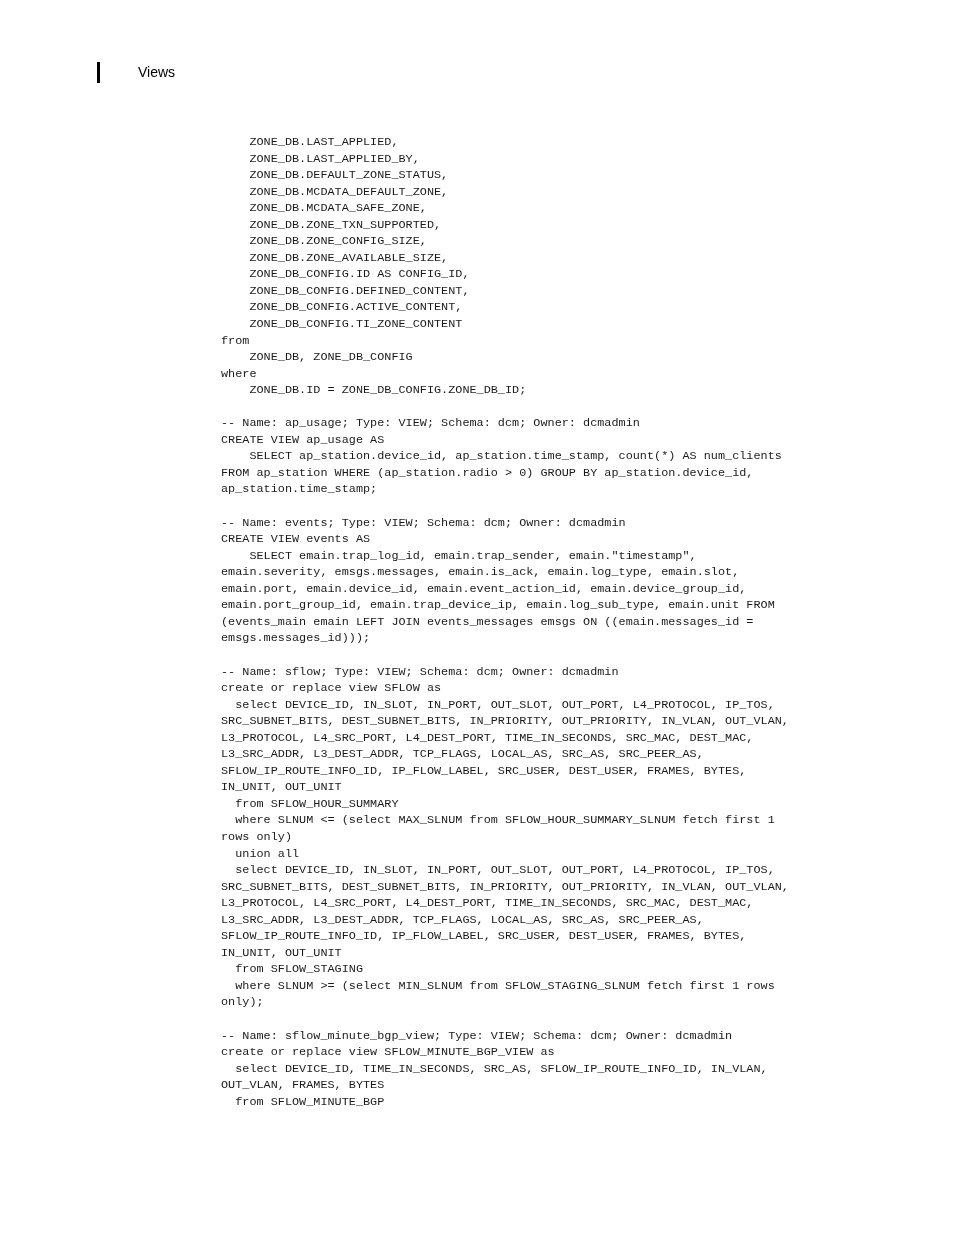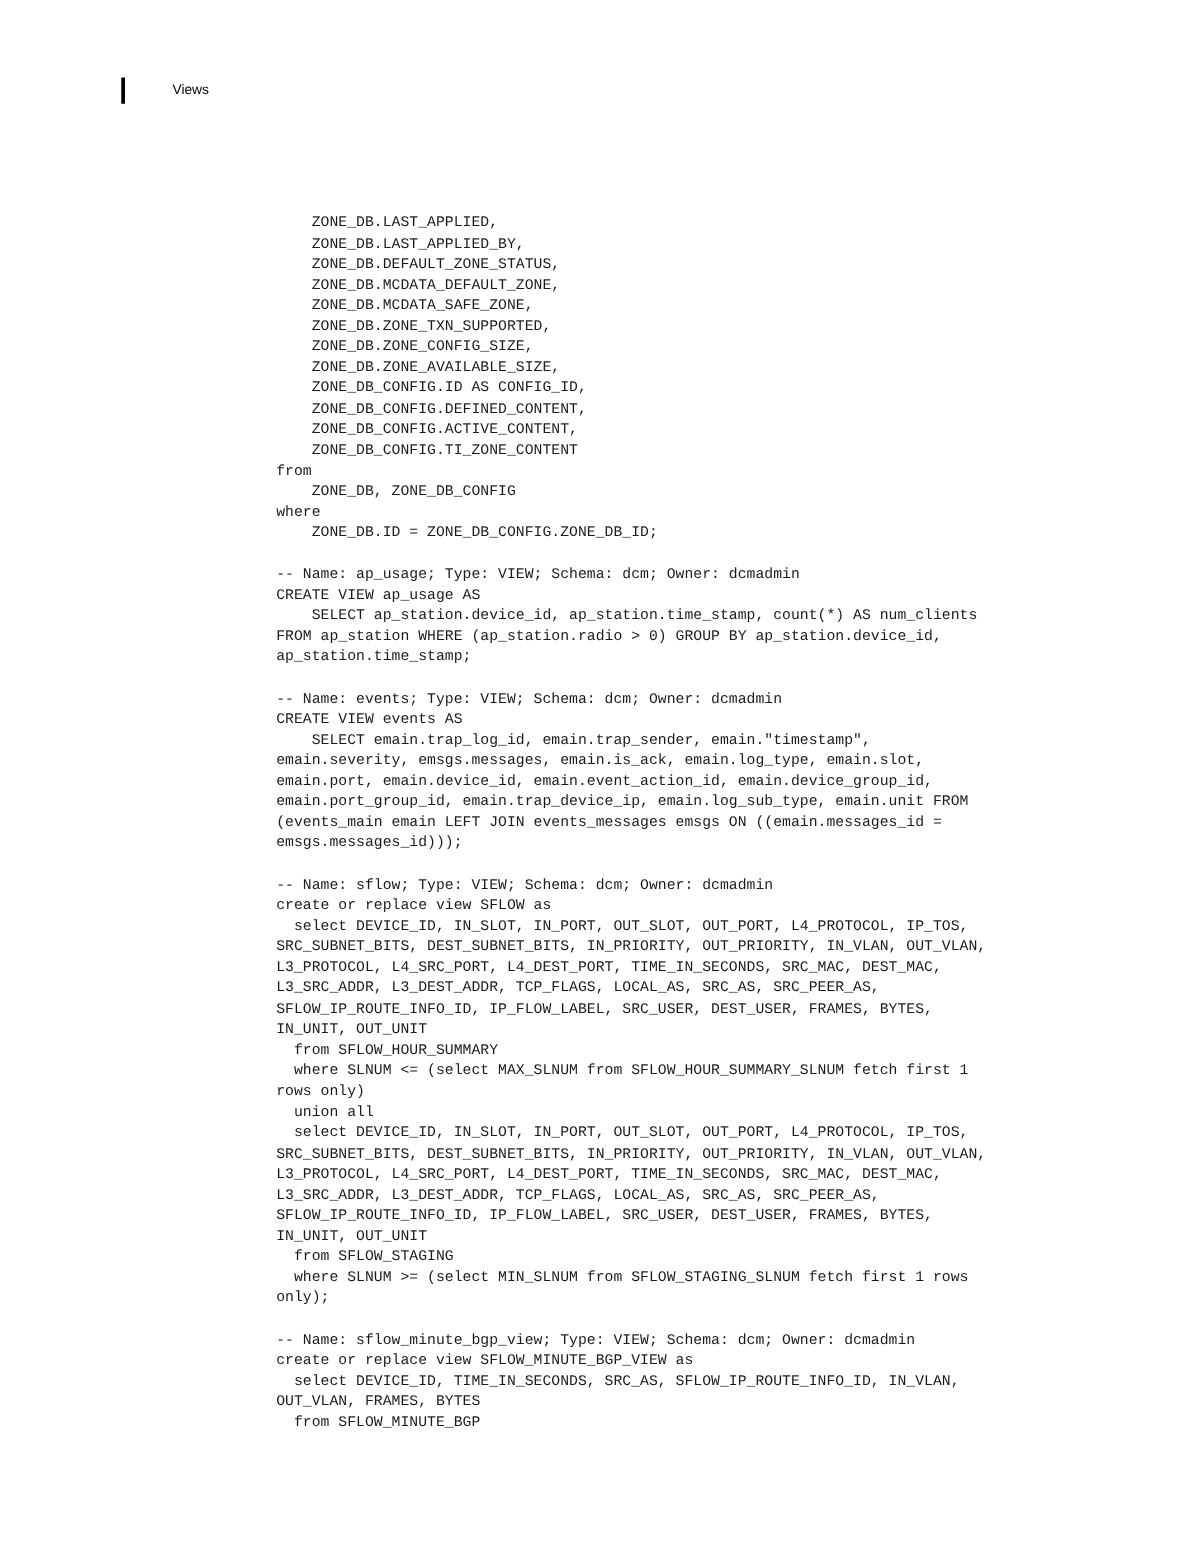--- a/index.html
+++ b/index.html
@@ -30,33 +30,32 @@
     top: 62px;
     width: 3px;
     height: 21px;
     background: #000000;
   }
   #header-title {
     position: absolute;
     left: 138px;
     top: 64px;
     font-family: "Liberation Sans", sans-serif;
-    font-size: 11px;
+    font-size: 14px;
     line-height: 16px;
     color: #000000;
     white-space: pre;
   }
 
   
   #code-body {
     position: absolute;
     left: 221px;
     top: 134px;
     width: 700px;
-    margin-top: 36px;
   }
   .code-block {
     font-family: "Liberation Mono", "DejaVu Sans Mono", monospace;
     font-size: 11.8px;
     line-height: 16.55px;
     letter-spacing: 0.02px;
     color: #1a1a1a;
     white-space: pre;
     margin: 0;
     padding: 0;

